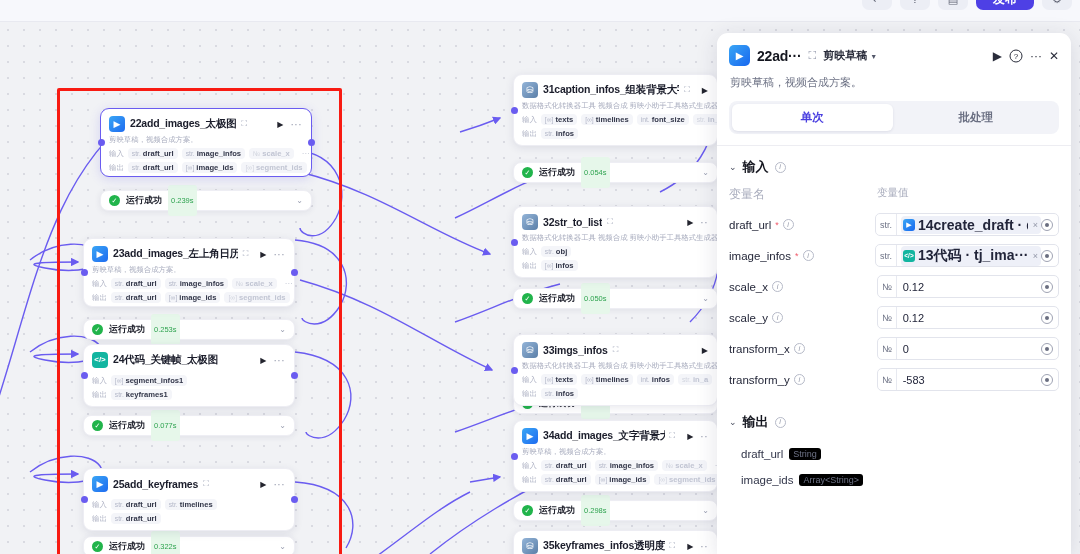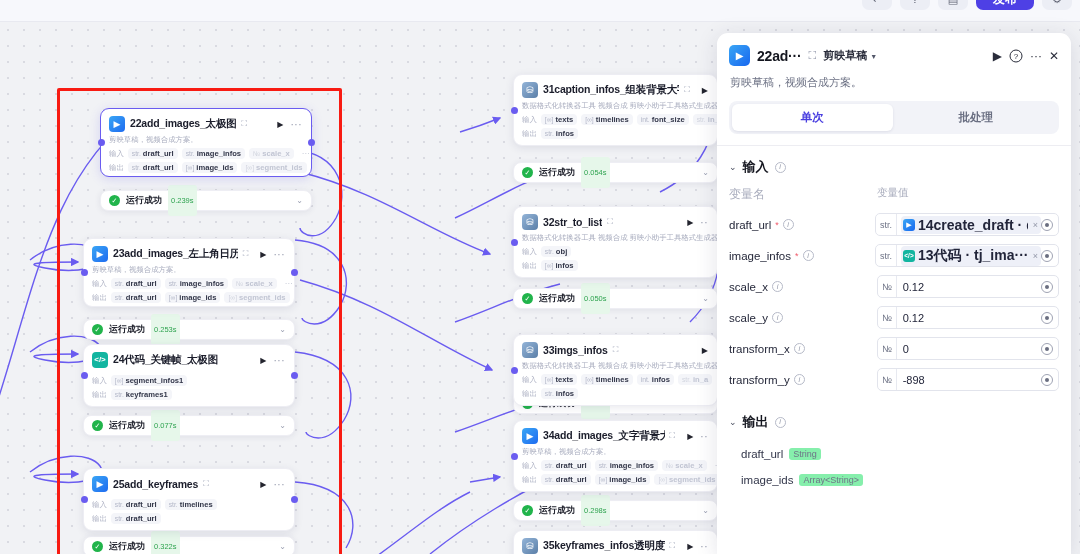--- a/index.html
+++ b/index.html
@@ -186,21 +186,21 @@
   .val-txt { font-size: 11px; color: #22253a; padding-left: 6px; }
   .dot-btn {
     margin-left: auto; margin-right: 5px; width: 12px; height: 12px; border-radius: 50%;
     border: 1px solid #9fa3b3; display: flex; align-items: center; justify-content: center;
     flex: 0 0 12px; cursor: pointer;
   }
   .dot-btn i { width: 4px; height: 4px; border-radius: 50%; background: #6a6e80; display: block; }
   .out-row { display: flex; align-items: center; gap: 6px; padding: 7px 0 7px 12px; }
   .out-name { font-size: 11.5px; color: #32364a; }
   .out-type {
-    font-size: 9px; color: #6e7387; background: #86efac; border-radius: 3px; padding: 1px 4px;
+    font-size: 9px; color: #6e7387; background: #000000; border-radius: 3px; padding: 1px 4px;
   }
 </style>
 </head>
 <body>
 
 <div id="app">
 
   <div class="topbar">
     <div class="topbar-btns">
       <div class="tb-icon">↩</div>
@@ -734,21 +734,21 @@
       </div>
 
       <div class="frow">
         <div class="fname">
           <span class="nm">transform_y</span>
           <span class="info-i">i</span>
         </div>
         <div class="fval">
           <div class="inputbox">
             <span class="ty-badge">№</span>
-            <span class="val-txt">-898</span>
+            <span class="val-txt">-583</span>
             <span class="dot-btn">
                 <i></i>
               </span>
           </div>
         </div>
       </div>
 
       <div class="sec-head" style="padding-top:18px;">
         <span class="sec-chev">⌄</span>
         <span class="sec-title">输出</span>

